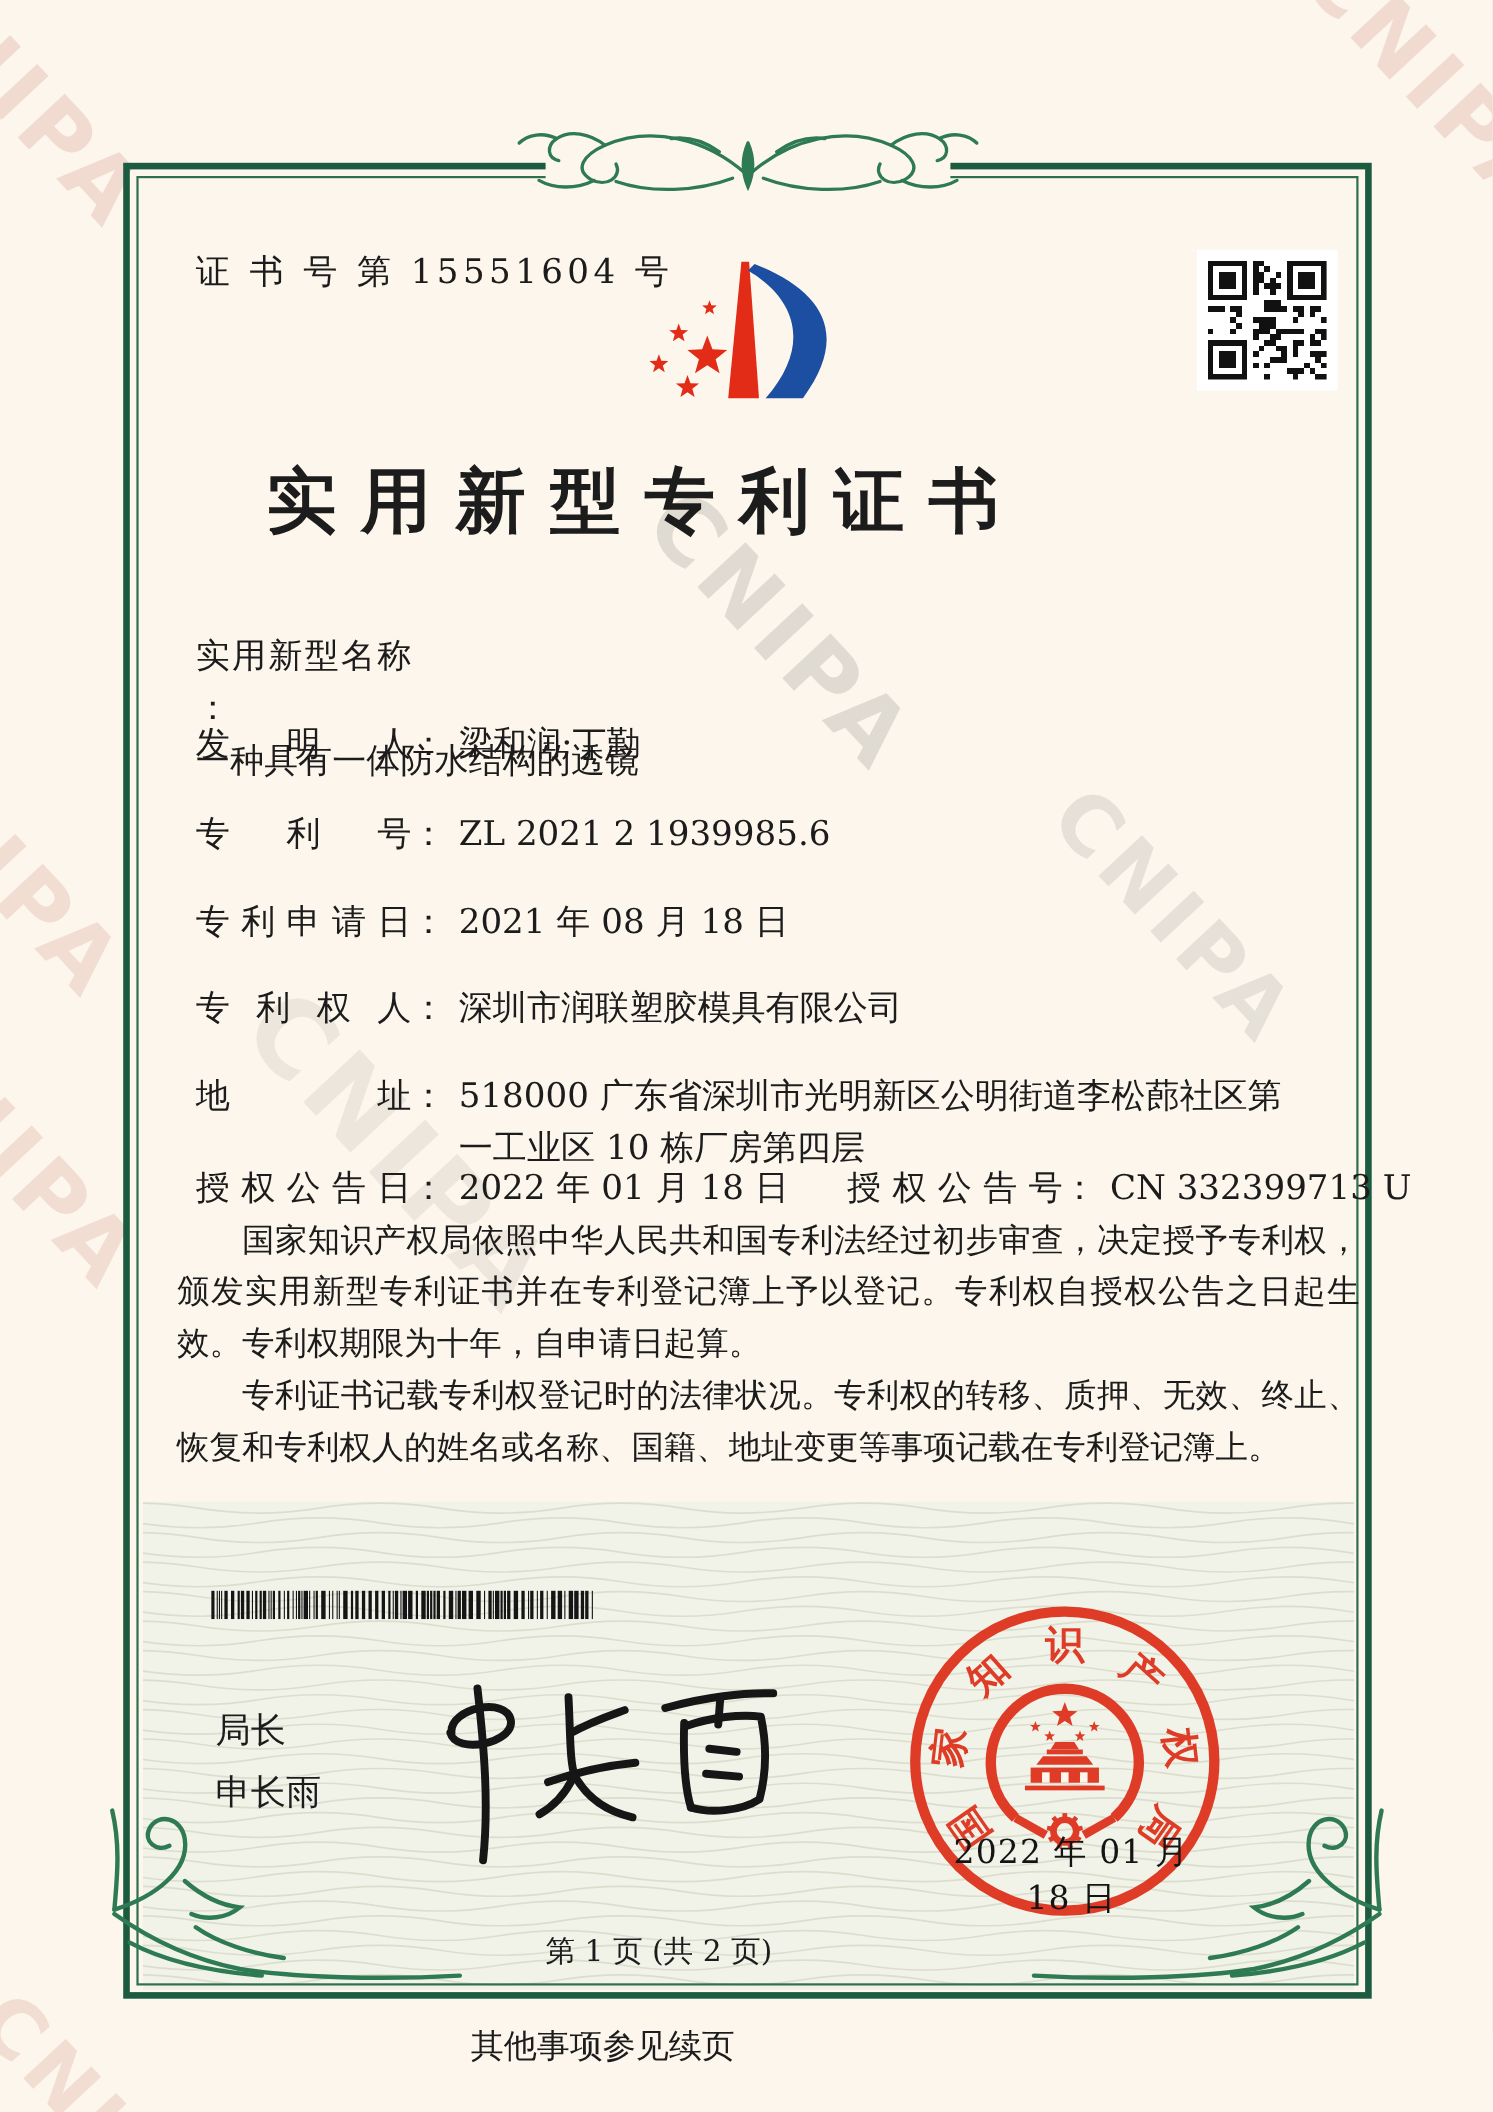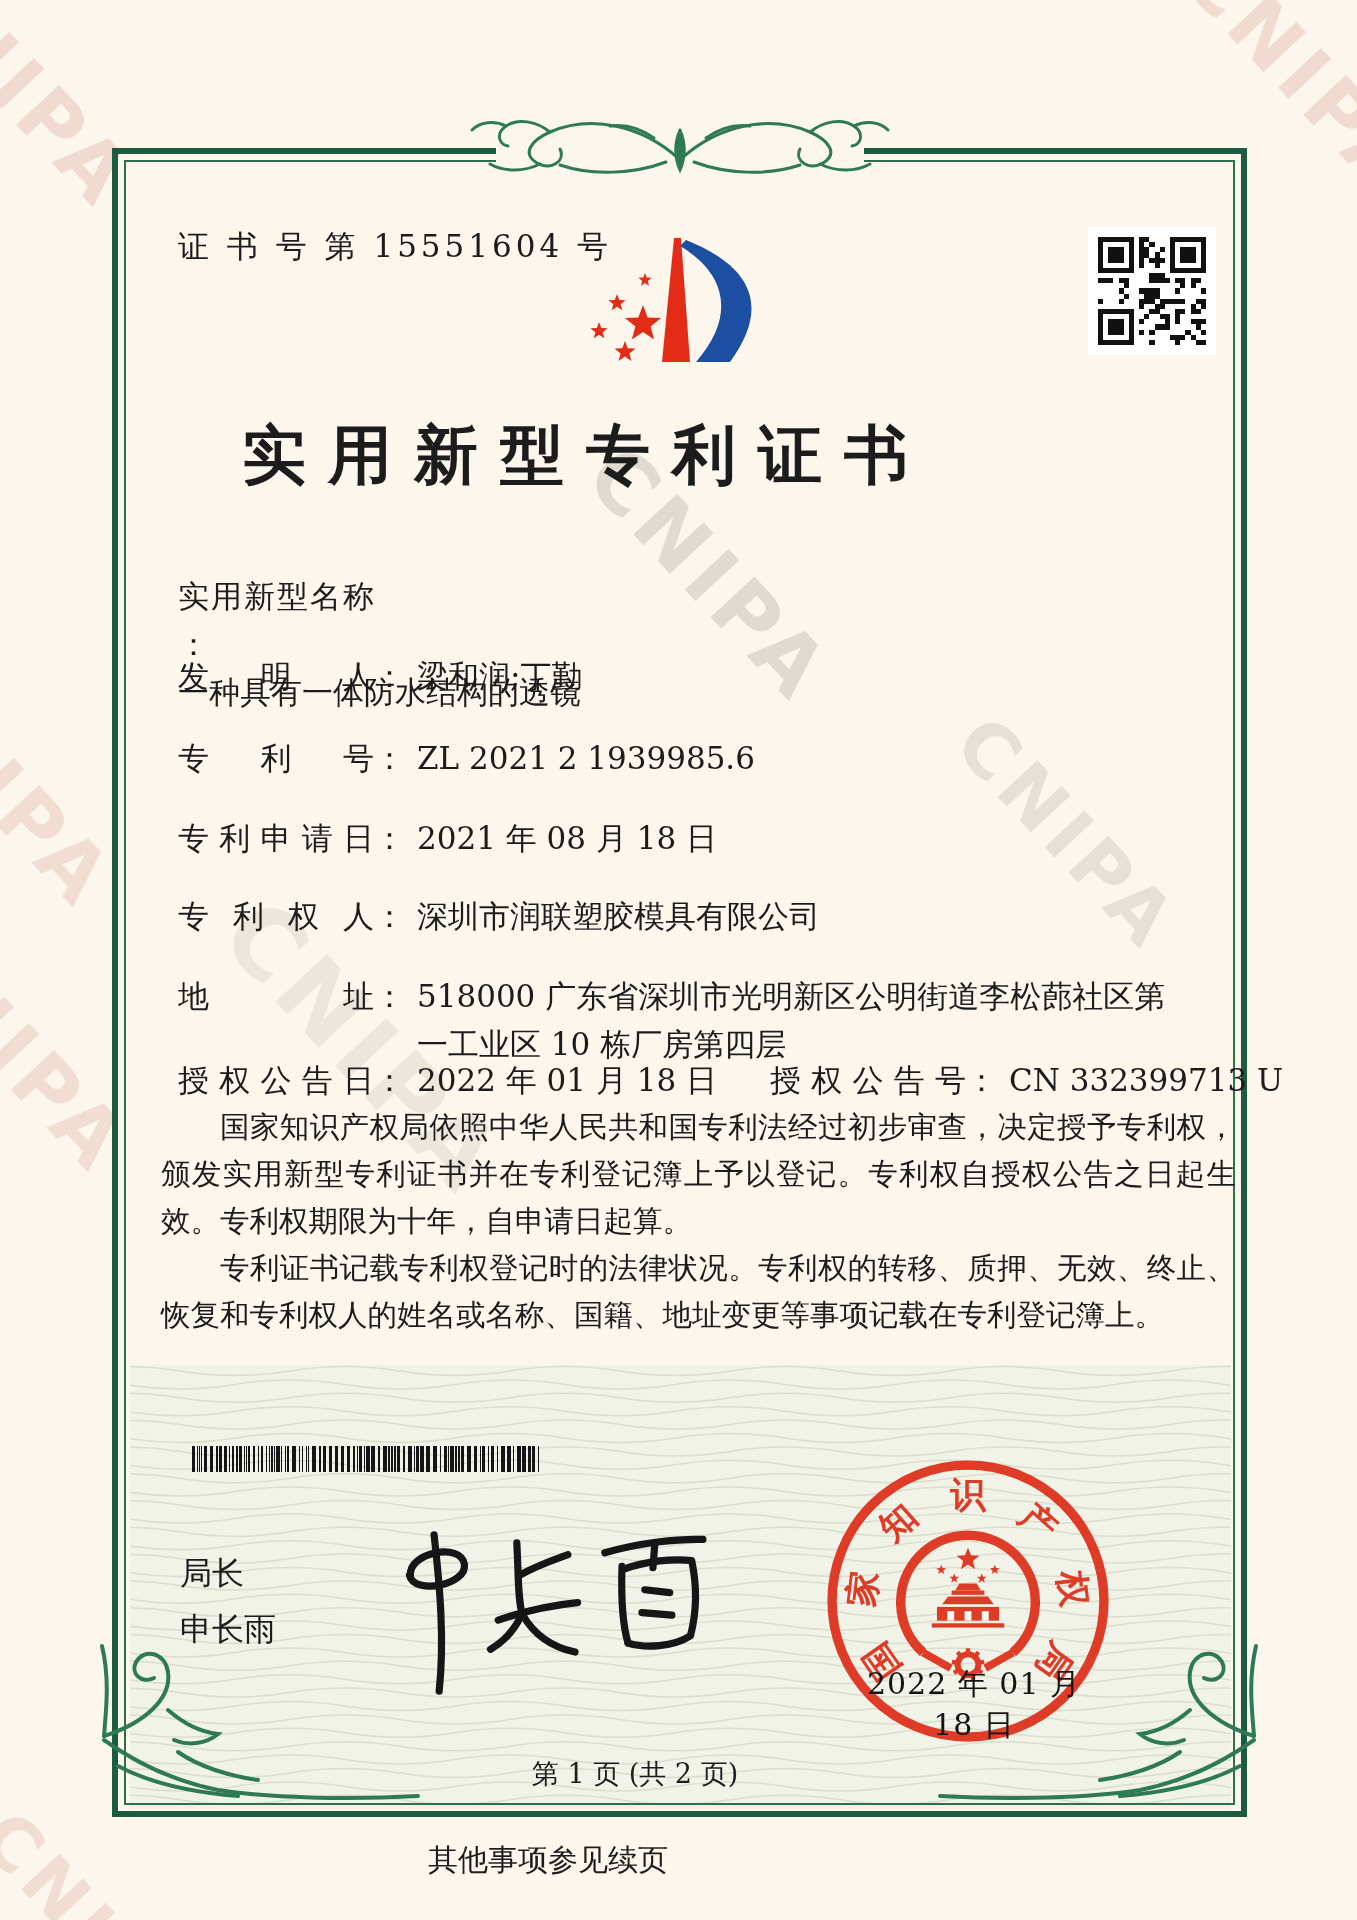--- a/index.html
+++ b/index.html
@@ -30,31 +30,31 @@
   .fcolon{flex:none;margin-right:12px;}
   .fvalue{max-width:770px;}
   #row-grantno{left:770px;}
   
   #body-text{position:absolute;left:140px;top:1104px;width:1075px;font-size:29.5px;line-height:47px;
              text-align:justify;z-index:3;margin-left:21px;}
   #body-text p{margin:0;text-indent:2em;}
   
   #barcode{position:absolute;left:192px;top:1446px;z-index:3;}
   
-  .signer{position:absolute;left:180px;font-size:32px;z-index:3;
+  .signer{position:absolute;left:196px;font-size:32px;z-index:3;
           font-family:"DejaVu Sans","Liberation Sans",sans-serif;}
   #signer-title{top:1552px;}
   #signer-name{top:1608px;}
   #signature{position:absolute;left:366px;top:1516px;z-index:3;transform:rotate(-3deg);}
   
   #seal{position:absolute;left:818px;top:1451px;z-index:4;opacity:.95;}
   #seal-date{position:absolute;left:843px;top:1664px;width:262px;text-align:center;font-size:30px;
              letter-spacing:1px;color:#141414;z-index:5;}
   
-  #pageno{position:absolute;left:112px;top:1756px;width:974px;text-align:center;font-size:27px;z-index:3;padding-left:36px;}
+  #pageno{position:absolute;left:112px;top:1756px;width:974px;text-align:center;font-size:27px;z-index:3;}
   #contnote{position:absolute;left:0;top:1840px;width:1096px;text-align:center;font-size:30px;z-index:3;}
 </style>
 </head>
 <body>
 
 <div id="page">
 
   <div class="wm" style="left:-55px;top:-60px;font-size:80px;color:rgba(231,195,184,.55);">CNIPA</div>
   <div class="wm" style="left:1232px;top:-70px;font-size:80px;color:rgba(231,195,184,.55);">CNIPA</div>
   <div class="wm" style="left:638px;top:428px;font-size:82px;color:rgba(188,186,180,.45);">CNIPA</div>

